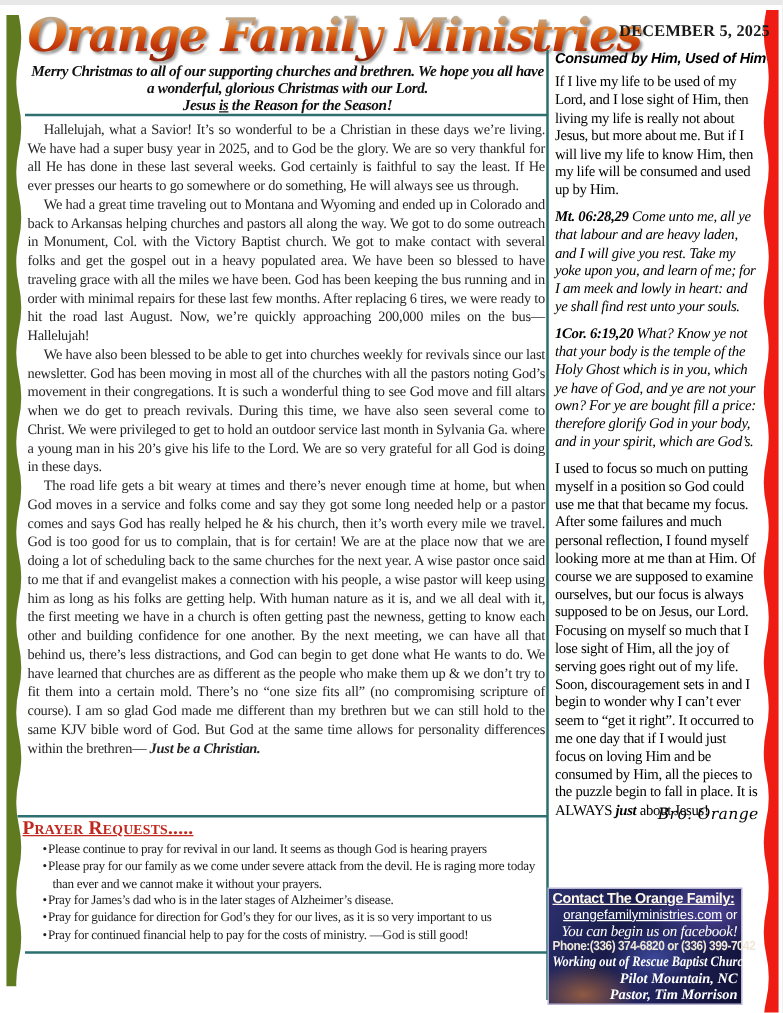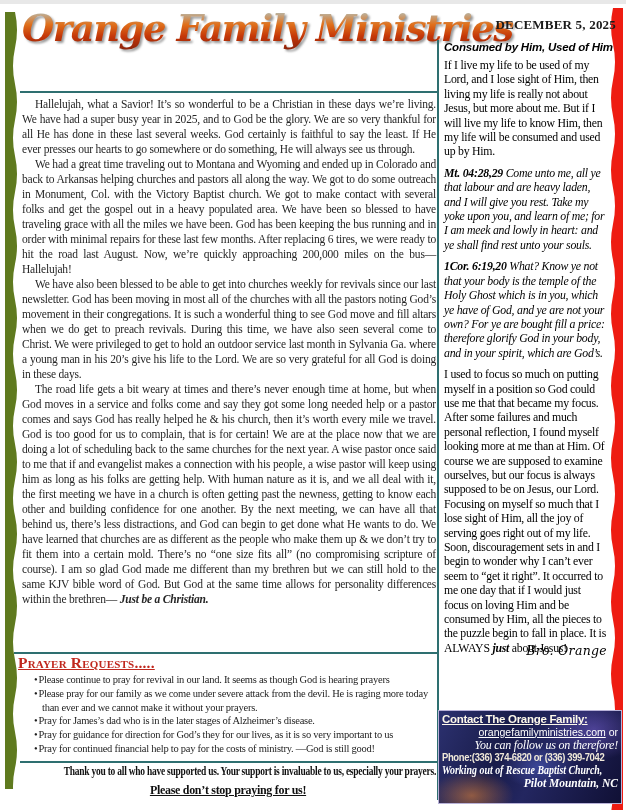--- a/index.html
+++ b/index.html
@@ -83,21 +83,21 @@
   .sb-scripture b { font-weight:bold; }
   .sb-last { position:relative; margin-bottom:0; }
   .sb-last .bold-just { font-weight:bold; font-style:italic; }
   .signature {
     position:absolute; right:0; bottom:-3px;
     font-family:"DejaVu Serif", serif; font-style:italic; font-size:12.5px; letter-spacing:0.3px;
   }
 
   
   .contact {
-    position:absolute; left:438px; top:706px; width:184px; height:94px; box-sizing:border-box;
+    position:absolute; left:438px; top:706px; width:156px; height:94px; box-sizing:border-box;
     border:1px solid #b8b2d8; padding:2px 3px; color:#ffffff;
     font-family:"Liberation Sans", sans-serif; font-size:10.5px; line-height:12.8px;
     background:
       radial-gradient(60px 36px at 18% 92%, rgba(240,140,60,0.55), rgba(240,140,60,0) 70%),
       radial-gradient(70px 44px at 85% 20%, rgba(150,120,255,0.40), rgba(150,120,255,0) 70%),
       radial-gradient(50px 30px at 55% 60%, rgba(90,110,220,0.45), rgba(90,110,220,0) 75%),
       linear-gradient(115deg, #2c3170 0%, #191c4a 35%, #232660 55%, #101035 100%);
   }
   .c-title { font-weight:bold; text-decoration:underline; font-size:11.5px; letter-spacing:-0.3px;
              color:#fdf8ea; white-space:nowrap; }
@@ -121,20 +121,24 @@
     <path fill="#5f7a1f" d="M10 0 q4 18 0 36 q-4 18 0 36 q4 18 0 36 q-4 18 0 36 q4 18 0 36 q-4 18 0 36 q4 18 0 36 q-4 18 0 36 q4 18 0 36 q-4 18 0 36 q4 18 0 36 q-4 18 0 36 q4 18 0 36 q-4 18 0 36 q4 18 0 36 q-4 18 0 36 q4 18 0 36 q-4 18 0 36 q4 18 0 36 q-4 18 0 36 q4 18 0 36 q-4 18 0 36 L10 792 L0 792 L0 0 Z"></path>
   </svg>
 
   <svg class="bar-red" width="14" height="802" viewBox="0 0 14 802">
     <path fill="#ee1c12" d="M4 0 q-4 18 0 36 q4 18 0 36 q-4 18 0 36 q4 18 0 36 q-4 18 0 36 q4 18 0 36 q-4 18 0 36 q4 18 0 36 q-4 18 0 36 q4 18 0 36 q-4 18 0 36 q4 18 0 36 q-4 18 0 36 q4 18 0 36 q-4 18 0 36 q4 18 0 36 q-4 18 0 36 q4 18 0 36 q-4 18 0 36 q4 18 0 36 q-4 18 0 36 q4 18 0 36 q-4 18 0 36 L4 828 L14 828 L14 0 Z"></path>
   </svg>
 
   <div class="masthead">Orange Family Ministries</div>
   <div class="issue-date">DECEMBER 5, 2025</div>
 
+  <div class="greeting">
+    <div>Merry Christmas to all of our supporting churches and brethren.  We hope you all have a wonderful, glorious Christmas with our Lord.</div>
+    <div class="jesus-line"><span>Jesus </span><u>is</u><span> the Reason for the Season!</span></div>
+  </div>
 
   <div class="hr hr-top"></div>
   <div class="vline"></div>
 
   <div class="article">
     <p>Hallelujah, what a Savior!  It’s so wonderful to be a Christian in these days we’re living.  We have had a super busy year in 2025, and to God be the glory.  We are so very thankful for all He has done in these last several weeks.  God certainly is faithful to say the least.  If He ever presses our hearts to go somewhere or do something, He will always see us through.</p>
     <p>We had a great time traveling out to Montana and Wyoming and ended up in Colorado and back to Arkansas helping churches and pastors all along the way.  We got to do some outreach in Monument, Col. with the Victory Baptist church.  We got to make contact with several folks and get the gospel out in a heavy populated area.  We have been so blessed to have traveling grace with all the miles we have been.  God has been keeping the bus running and in order with minimal repairs for these last few months.  After replacing 6 tires, we were ready to hit the road last August.  Now, we’re quickly approaching 200,000 miles on the bus—Hallelujah!</p>
     <p>We have also been blessed to be able to get into churches weekly for revivals since our last newsletter.  God has been moving in most all of the churches with all the pastors noting God’s movement in their congregations.  It is such a wonderful thing to see God move and fill altars when we do get to preach revivals.  During this time, we have also seen several come to Christ.  We were privileged to get to hold an outdoor service last month in Sylvania Ga. where a young man in his 20’s give his life to the Lord.  We are so very grateful for all God is doing in these days.</p>
     <p><span>The road life gets a bit weary at times and there’s never enough time at home, but when God moves in a service and folks come and say they got some long needed help or a pastor comes and says God has really helped he &amp; his church, then it’s worth every mile we travel.  God is too good for us to complain, that is for certain!  We are at the place now that we are doing a lot of scheduling back to the same churches for the next year.  A wise pastor once said to me that if and evangelist makes a connection with his people, a wise pastor will keep using him as long as his folks are getting help.  With human nature as it is, and we all deal with it, the first meeting we have in a church is often getting past the newness, getting to know each other and building confidence for one another.  By the next meeting, we can have all that behind us, there’s less distractions, and God can begin to get done what He wants to do.  We have learned that churches are as different as the people who make them up &amp; we don’t try to fit them into a certain mold.  There’s no “one size fits all” (no compromising scripture of course).  I am so glad God made me different than my brethren but we can still hold to the same KJV bible word of God.  But God at the same time allows for personality differences within the brethren— </span><span class="em">Just be a Christian.</span></p>
   </div>
@@ -147,35 +151,32 @@
       <li class="nw">Please continue to pray for revival in our land. It seems as though God is hearing prayers</li>
       <li>Please pray for our family as we come under severe attack from the devil.  He is raging more today than ever and we cannot make it without your prayers.</li>
       <li class="nw">Pray for James’s dad who is in the later stages of Alzheimer’s disease.</li>
       <li class="nw">Pray for guidance for direction for God’s they for our lives, as it is so very important to us</li>
       <li class="nw">Pray for continued financial help to pay for the costs of ministry. —God is still good!</li>
     </ul>
   </div>
 
   <div class="hr hr-bottom"></div>
 
-  <div class="col-footer">
-    <div class="thanks">Thank you to all who have supported us.  Your support is invaluable to us, especially your prayers.</div>
-    <div class="plea">Please don’t stop praying for us!</div>
-  </div>
 
   <div class="sidebar">
     <div class="sb-heading">Consumed by Him, Used of Him</div>
     <p class="sb-p">If I live my life to be used of my Lord, and I lose sight of Him, then living my life is really not about Jesus, but more about me.  But if I will live my life to know Him, then my life will be consumed and used up by Him.</p>
-    <p class="sb-scripture"><b>Mt. 04:28,29</b><span> Come unto me, all ye that labour and are heavy laden, and I will give you rest.  Take my yoke upon you, and learn of me; for I am meek and lowly in heart: and ye shall find rest unto your souls.</span></p>
+    <p class="sb-scripture"><b>Mt. 06:28,29</b><span> Come unto me, all ye that labour and are heavy laden, and I will give you rest.  Take my yoke upon you, and learn of me; for I am meek and lowly in heart: and ye shall find rest unto your souls.</span></p>
     <p class="sb-scripture"><b>1Cor. 6:19,20</b><span> What? Know ye not that your body is the temple of the Holy Ghost which is in you, which ye have of God, and ye are not your own?  For ye are bought fill a price: therefore glorify God in your body, and in your spirit, which are God’s.</span></p>
     <p class="sb-p sb-last"><span>I used to focus so much on putting myself in a position so God could use me that that became my focus.  After some failures and much personal reflection, I found myself looking more at me than at Him.  Of course we are supposed to examine ourselves, but our focus is always supposed to be on Jesus, our Lord.  Focusing on myself so much that I lose sight of Him, all the joy of serving goes right out of my life.  Soon, discouragement sets in and I begin to wonder why I can’t ever seem to “get it right”.  It occurred to me one day that if I would just focus on loving Him and be consumed by Him, all the pieces to the puzzle begin to fall in place.  It is ALWAYS </span><span class="bold-just">just</span><span> about Jesus!</span><span class="signature">Bro. Orange</span></p>
   </div>
 
   <div class="contact">
     <div class="c-title">Contact The Orange Family:</div>
     <div class="c-site"><span class="c-link">orangefamilyministries.com</span><span> or</span></div>
-    <div class="c-fb">You can follow us on therefore!</div>
+    <div class="c-fb">You can begin us on facebook!</div>
     <div class="c-phone">Phone:(336) 374-6820 or (336) 399-7042</div>
     <div class="c-church">Working out of  Rescue Baptist Church,</div>
     <div class="c-loc">Pilot Mountain, NC</div>
+    <div class="c-pastor">Pastor, Tim Morrison</div>
   </div>
 
 </div>
 
 </body></html>

